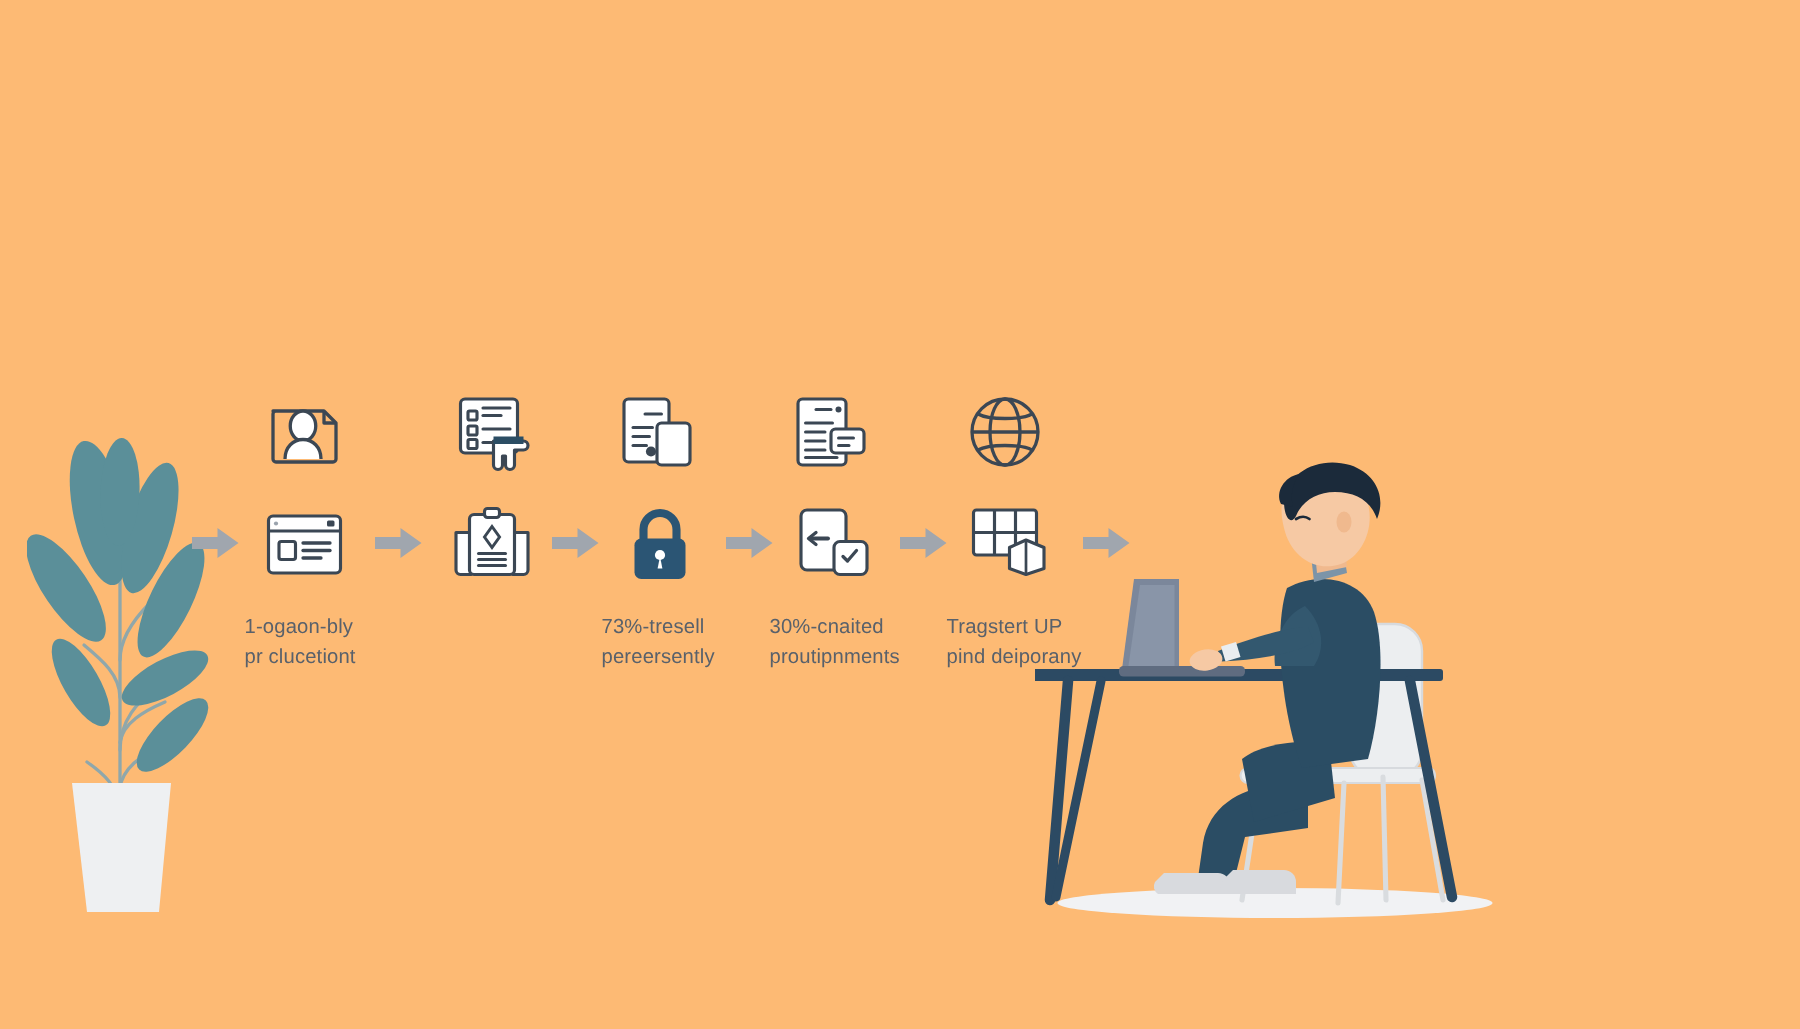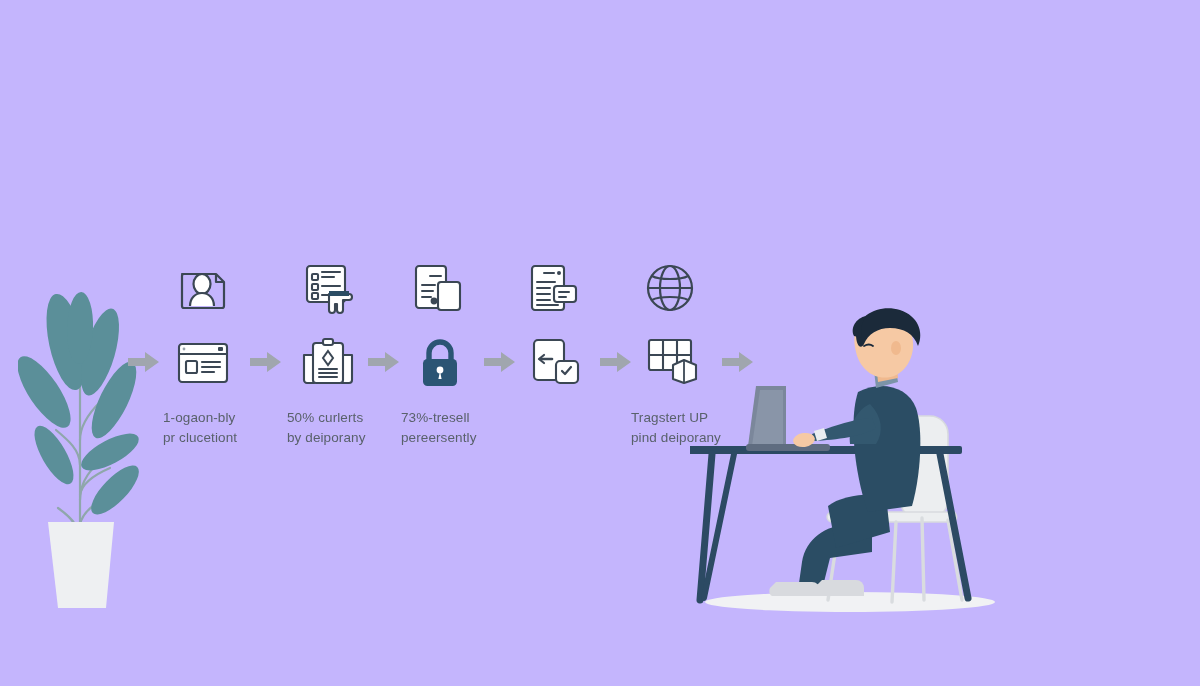--- a/index.html
+++ b/index.html
@@ -8,21 +8,21 @@
     padding: 0;
     background: #ffffff;
   }
   body {
     font-family: "Liberation Sans", sans-serif;
   }
   #scene {
     position: relative;
     width: 1200px;
     height: 686px;
-    background: #c4b5fd;
+    background: #fdba74;
     overflow: hidden;
   }
   .abs { position: absolute; }
 
   
   .step-label {
     position: absolute;
     width: 140px;
     text-align: left;
     font-family: "Liberation Sans", sans-serif;
@@ -216,24 +216,24 @@
       <line x1="31" y1="3" x2="31" y2="33"></line>
     </g>
     <g fill="#ffffff" stroke="#3b4754" stroke-width="2.1" stroke-linejoin="round">
       <path d="M27 28 L38 23 L50 28 L50 42 L38 46 L27 42 Z"></path>
       <path d="M38 23 L38 46" stroke-width="1.8"></path>
     </g>
   </svg>
 
   <div class="step-label" style="left:163px; top:408px;">1-ogaon-bly
 pr clucetiont</div>
-  <div class="step-label" style="left:287px; top:408px;">50% curlerts
-by deiporany</div>
   <div class="step-label" style="left:401px; top:408px;">73%-tresell
 pereersently</div>
+  <div class="step-label" style="left:513px; top:408px;">30%-cnaited
+proutipnments</div>
   <div class="step-label" style="left:631px; top:408px;">Tragstert UP
 pind deiporany</div>
 
   <svg class="abs" style="left:690px; top:300px;" width="310" height="330" viewBox="0 0 310 330">
 
     <ellipse cx="160" cy="302" rx="145" ry="10" fill="#f1f2f4"></ellipse>
 
     <g>
 
       <rect x="210" y="116" width="48" height="102" rx="18" fill="#eceef0" stroke="#d7dade" stroke-width="1.6"></rect>

